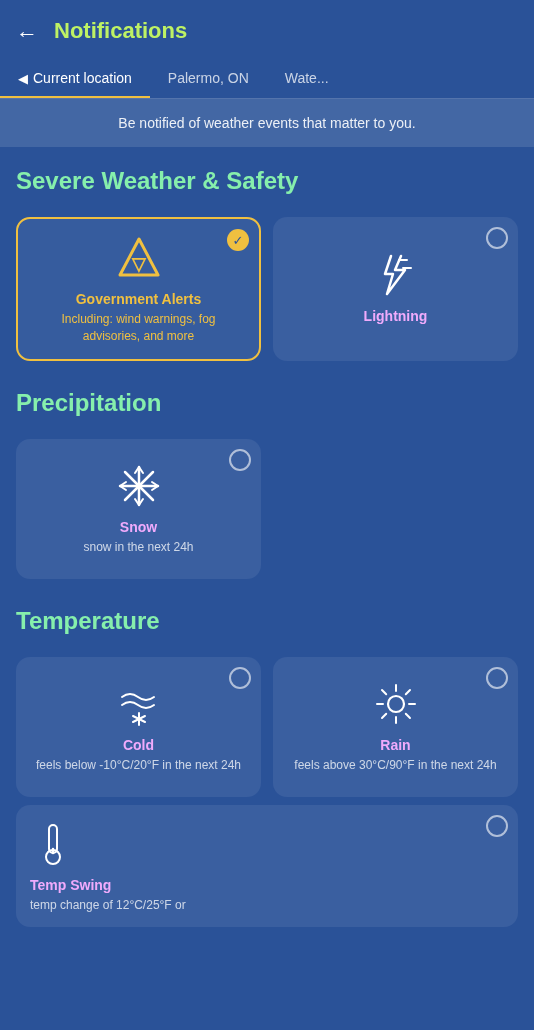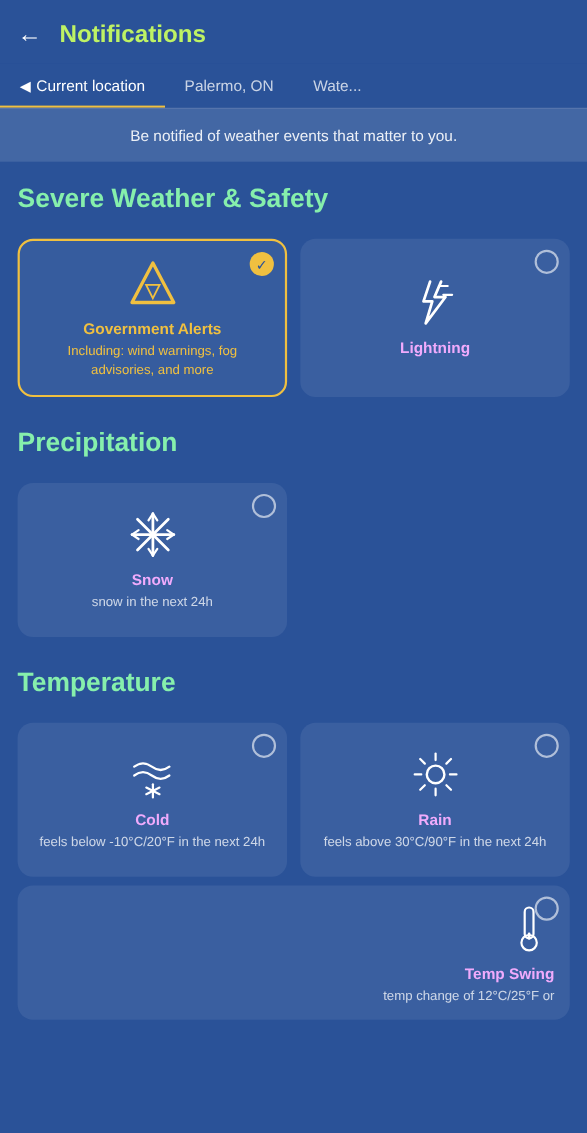--- a/index.html
+++ b/index.html
@@ -151,21 +151,21 @@
     
     .cards-grid-single {
       padding: 0 16px 16px 16px;
     }
     .card-single {
       background: #3a5fa0;
       border-radius: 14px;
       padding: 16px 14px 14px 14px;
       display: flex;
       flex-direction: column;
-      align-items: flex-end;
+      align-items: flex-start;
       text-align: center;
       position: relative;
       min-height: 120px;
       justify-content: center;
       cursor: pointer;
       overflow: hidden;
     }
 
     
     .icon-gov-alert {

